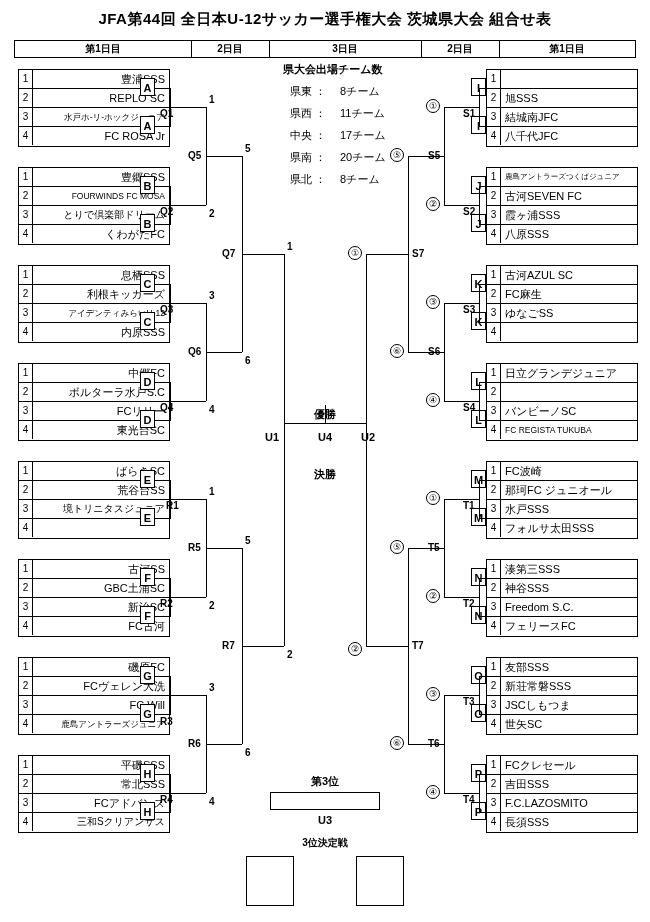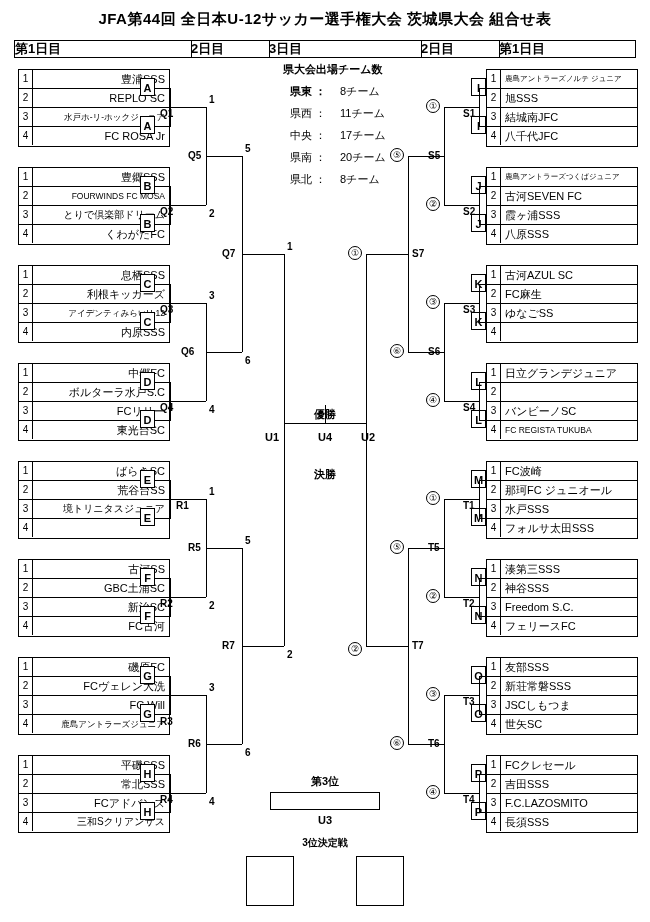--- a/index.html
+++ b/index.html
@@ -1,20 +1,20 @@
 <!DOCTYPE html>
 <html><head>
 <meta charset="utf-8">
 <style>
   html,body{margin:0;padding:0;background:#fff;}
   body{width:650px;height:922px;position:relative;font-family:"Liberation Sans","DejaVu Sans",sans-serif;color:#000;}
   #root{position:absolute;left:0;top:0;width:650px;height:922px;}
   .title{position:absolute;left:0;top:10px;width:650px;text-align:center;font-size:15px;font-weight:bold;letter-spacing:0.5px;}
   .hdrrow{position:absolute;left:14px;top:40px;width:622px;height:18px;border:1px solid #000;box-sizing:border-box;}
-  .hdrcell{position:absolute;top:0;height:16px;line-height:16px;font-size:13px;font-weight:bold;box-sizing:border-box;}
+  .hdrcell{position:absolute;top:0;height:16px;line-height:16px;text-align:center;font-size:10px;font-weight:bold;box-sizing:border-box;}
   .hdrsep{position:absolute;top:0;width:1px;height:16px;background:#000;}
   
   .blk{position:absolute;border:1px solid #000;box-sizing:border-box;width:152px;}
   .row{position:relative;height:19px;border-bottom:1px solid #000;box-sizing:border-box;}
   .row:last-child{border-bottom:none;}
   .num{position:absolute;left:0;top:0;width:14px;height:18px;line-height:18px;text-align:center;font-size:10px;border-right:1px solid #000;box-sizing:border-box;}
   .nameL{position:absolute;left:14px;top:0;right:0;height:18px;line-height:18px;text-align:right;padding-right:4px;font-size:11px;box-sizing:border-box;white-space:nowrap;overflow:hidden;}
   .nameR{position:absolute;left:14px;top:0;right:0;height:18px;line-height:18px;text-align:left;padding-left:4px;font-size:11px;box-sizing:border-box;white-space:nowrap;overflow:hidden;}
   .sm{font-size:8.5px;}
   .xsm{font-size:7.5px;}
@@ -46,21 +46,21 @@
     <div class="hdrcell" style="left:176px;width:78px;">2日目</div>
     <div class="hdrsep" style="left:254px;"></div>
     <div class="hdrcell" style="left:254px;width:152px;">3日目</div>
     <div class="hdrsep" style="left:406px;"></div>
     <div class="hdrcell" style="left:406px;width:78px;">2日目</div>
     <div class="hdrsep" style="left:484px;"></div>
     <div class="hdrcell" style="left:484px;width:136px;">第1日目</div>
   </div>
 
   <div class="infotitle" style="left:283px;top:62px;">県大会出場チーム数</div>
-  <div class="info" style="left:290px;top:84px;font-weight:bold;">県東 ：</div>
+  <div class="info" style="left:290px;top:84px;">県東 ：</div>
   <div class="info" style="left:340px;top:84px;">8チーム</div>
   <div class="info" style="left:290px;top:106px;">県西 ：</div>
   <div class="info" style="left:340px;top:106px;">11チーム</div>
   <div class="info" style="left:290px;top:128px;">中央 ：</div>
   <div class="info" style="left:340px;top:128px;">17チーム</div>
   <div class="info" style="left:290px;top:150px;">県南 ：</div>
   <div class="info" style="left:340px;top:150px;">20チーム</div>
   <div class="info" style="left:290px;top:172px;">県北 ：</div>
   <div class="info" style="left:340px;top:172px;">8チーム</div>
 
@@ -227,21 +227,20 @@
         <span class="num">4</span>
         <span class="nameL msm">三和Sクリアンサス</span>
       </div>
   </div>
   <div class="gl" style="left:140px;top:764px;">H</div>
   <div class="gl" style="left:140px;top:802px;">H</div>
 
   <div class="blk" style="left:486px;top:69px;">
     <div class="row">
         <span class="num">1</span>
-        <span class="nameR xsm">鹿島アントラーズノルテ ジュニア</span>
       </div>
     <div class="row">
         <span class="num">2</span>
         <span class="nameR">旭SSS</span>
       </div>
     <div class="row">
         <span class="num">3</span>
         <span class="nameR">結城南JFC</span>
       </div>
     <div class="row">
@@ -417,21 +416,21 @@
 
   <div class="ln vl" style="left:170px;top:382px;height:38px;"></div>
   <div class="ln hl" style="left:155px;top:382px;width:16px;"></div>
   <div class="ln hl" style="left:155px;top:420px;width:16px;"></div>
   <div class="lbl" style="left:160px;top:402px;">Q4</div>
   <div class="ln hl" style="left:170px;top:401px;width:36px;"></div>
 
   <div class="ln vl" style="left:170px;top:480px;height:38px;"></div>
   <div class="ln hl" style="left:155px;top:480px;width:16px;"></div>
   <div class="ln hl" style="left:155px;top:518px;width:16px;"></div>
-  <div class="lbl" style="left:158px;top:500px;padding-left:18px;">R1</div>
+  <div class="lbl" style="left:148px;top:500px;padding-left:18px;">R1</div>
   <div class="ln hl" style="left:170px;top:499px;width:36px;"></div>
 
   <div class="ln vl" style="left:170px;top:578px;height:38px;"></div>
   <div class="ln hl" style="left:155px;top:578px;width:16px;"></div>
   <div class="ln hl" style="left:155px;top:616px;width:16px;"></div>
   <div class="lbl" style="left:160px;top:598px;">R2</div>
   <div class="ln hl" style="left:170px;top:597px;width:36px;"></div>
 
   <div class="ln vl" style="left:170px;top:676px;height:38px;"></div>
   <div class="ln hl" style="left:155px;top:676px;width:16px;"></div>
@@ -447,21 +446,21 @@
 
   <div class="ln vl" style="left:206px;top:107px;height:98px;"></div>
   <div class="lbl" style="left:209px;top:94px;">1</div>
   <div class="lbl" style="left:209px;top:208px;">2</div>
   <div class="lbl" style="left:188px;top:150px;">Q5</div>
   <div class="ln hl" style="left:206px;top:156px;width:36px;"></div>
 
   <div class="ln vl" style="left:206px;top:303px;height:98px;"></div>
   <div class="lbl" style="left:209px;top:290px;">3</div>
   <div class="lbl" style="left:209px;top:404px;">4</div>
-  <div class="lbl" style="left:181px;top:346px;">Q6</div>
+  <div class="lbl" style="left:188px;top:346px;">Q6</div>
   <div class="ln hl" style="left:206px;top:352px;width:36px;"></div>
 
   <div class="ln vl" style="left:206px;top:499px;height:98px;"></div>
   <div class="lbl" style="left:209px;top:486px;">1</div>
   <div class="lbl" style="left:209px;top:600px;">2</div>
   <div class="lbl" style="left:188px;top:542px;">R5</div>
   <div class="ln hl" style="left:206px;top:548px;width:36px;"></div>
 
   <div class="ln vl" style="left:206px;top:695px;height:98px;"></div>
   <div class="lbl" style="left:209px;top:682px;">3</div>

